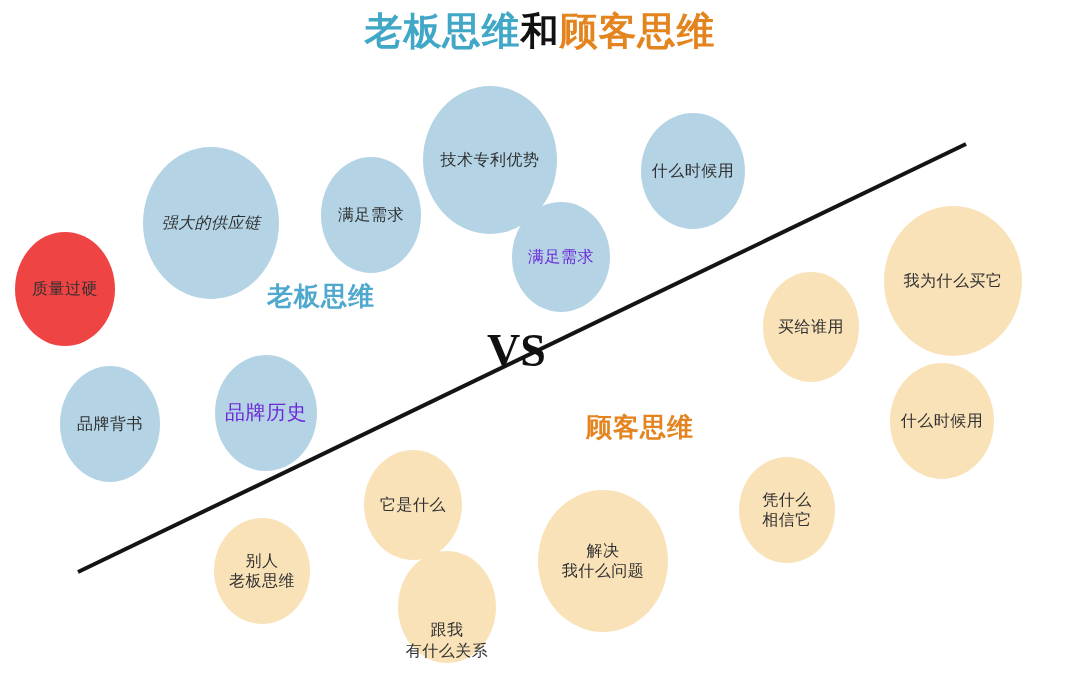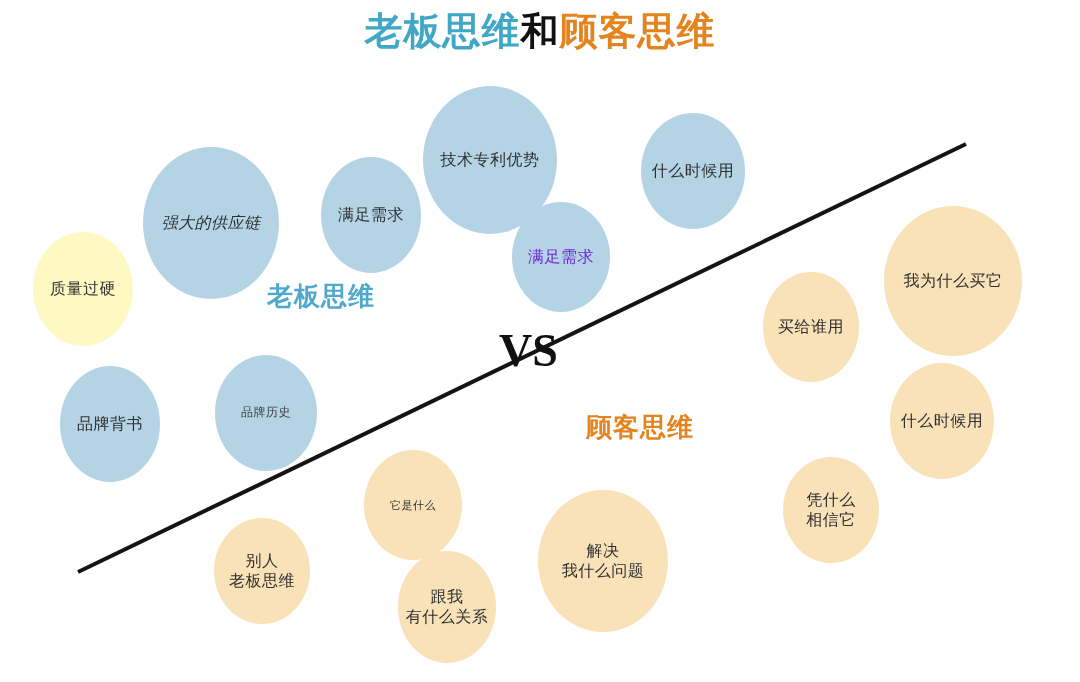--- a/index.html
+++ b/index.html
@@ -62,21 +62,20 @@
   #vs {
     position: absolute;
     left: 487px;
     top: 325px;
     font-family: "Liberation Serif", "DejaVu Serif", serif;
     font-size: 46px;
     font-weight: bold;
     color: #10100f;
     letter-spacing: 0px;
     line-height: 52px;
-    margin-left: 12px;
   }
 
   
   #divider {
     position: absolute;
     left: 0;
     top: 0;
     width: 1080px;
     height: 682px;
     pointer-events: none;
@@ -112,65 +111,65 @@
 
 
   <div class="side-label" id="label-boss" style="color: rgb(79, 168, 205);">老板思维</div>
   <div class="side-label" id="label-cust" style="color: rgb(228, 132, 31);">顾客思维</div>
 
   <svg id="divider" viewBox="0 0 1080 682" xmlns="http://www.w3.org/2000/svg">
     <line id="divider-line" x1="78" y1="572" x2="966" y2="144" stroke="#141414" stroke-width="4" stroke-linecap="butt"></line>
   </svg>
 
   <div id="bubble-layer">
-      <div class="bubble boss" style="left: 33px; top: 232px; width: 100px; height: 114px; font-size: 16px; background: #fef9c3; color: rgb(47, 48, 49);">
+      <div class="bubble boss" style="left: 15px; top: 232px; width: 100px; height: 114px; font-size: 16px; background: #ef4444; color: rgb(47, 48, 49);">
         <span>质量过硬</span>
       </div>
       <div class="bubble boss" style="left: 143px; top: 147px; width: 136px; height: 152px; font-size: 16px; background: rgb(180, 212, 230); color: rgb(47, 48, 49); font-style: italic;">
         <span>强大的供应链</span>
       </div>
       <div class="bubble boss" style="left: 321px; top: 157px; width: 100px; height: 116px; font-size: 16px; background: rgb(180, 212, 230); color: rgb(47, 48, 49);">
         <span>满足需求</span>
       </div>
       <div class="bubble boss" style="left: 423px; top: 86px; width: 134px; height: 148px; font-size: 16px; background: rgb(180, 212, 230); color: rgb(47, 48, 49);">
         <span>技术专利优势</span>
       </div>
       <div class="bubble boss" style="left: 512px; top: 202px; width: 98px; height: 110px; font-size: 16px; background: rgb(180, 212, 230); color: #6d28d9;">
         <span>满足需求</span>
       </div>
       <div class="bubble boss" style="left: 641px; top: 113px; width: 104px; height: 116px; font-size: 16px; background: rgb(180, 212, 230); color: rgb(47, 48, 49);">
         <span>什么时候用</span>
       </div>
       <div class="bubble boss" style="left: 60px; top: 366px; width: 100px; height: 116px; font-size: 16px; background: rgb(180, 212, 230); color: rgb(47, 48, 49);">
         <span>品牌背书</span>
       </div>
-      <div class="bubble boss" style="left: 215px; top: 355px; width: 102px; height: 116px; font-size: 12px; background: rgb(180, 212, 230); color: #404040; align-items: center;">
+      <div class="bubble boss" style="left: 215px; top: 355px; width: 102px; height: 116px; font-size: 20px; background: rgb(180, 212, 230); color: #6d28d9; align-items: center;">
         <span>品牌历史</span>
       </div>
       <div class="bubble cust" style="left: 763px; top: 272px; width: 96px; height: 110px; font-size: 16px; background: rgb(250, 226, 184); color: rgb(47, 48, 49);">
         <span>买给谁用</span>
       </div>
       <div class="bubble cust" style="left: 884px; top: 206px; width: 138px; height: 150px; font-size: 16px; background: rgb(250, 226, 184); color: rgb(47, 48, 49);">
         <span>我为什么买它</span>
       </div>
       <div class="bubble cust" style="left: 890px; top: 363px; width: 104px; height: 116px; font-size: 16px; background: rgb(250, 226, 184); color: rgb(47, 48, 49);">
         <span>什么时候用</span>
       </div>
-      <div class="bubble cust" style="left: 783px; top: 457px; width: 96px; height: 106px; font-size: 16px; background: rgb(250, 226, 184); color: rgb(47, 48, 49);">
+      <div class="bubble cust" style="left: 739px; top: 457px; width: 96px; height: 106px; font-size: 16px; background: rgb(250, 226, 184); color: rgb(47, 48, 49);">
         <span>凭什么
 相信它</span>
       </div>
-      <div class="bubble cust" style="left: 364px; top: 450px; width: 98px; height: 110px; font-size: 11px; background: rgb(250, 226, 184); color: rgb(47, 48, 49);">
+      <div class="bubble cust" style="left: 364px; top: 450px; width: 98px; height: 110px; font-size: 16px; background: rgb(250, 226, 184); color: rgb(47, 48, 49);">
         <span>它是什么</span>
       </div>
       <div class="bubble cust" style="left: 214px; top: 518px; width: 96px; height: 106px; font-size: 16px; background: rgb(250, 226, 184); color: rgb(47, 48, 49);">
         <span>别人
 老板思维</span>
       </div>
-      <div class="bubble cust" style="left: 398px; top: 551px; width: 98px; height: 112px; font-size: 16px; background: rgb(250, 226, 184); color: rgb(47, 48, 49);">
+      <div class="bubble cust" style="left: 398px; top: 551px; width: 98px; height: 112px; font-size: 16px; background: rgb(250, 226, 184); color: rgb(47, 48, 49); align-items: flex-end;">
         <span>跟我
 有什么关系</span>
       </div>
       <div class="bubble cust" style="left: 538px; top: 490px; width: 130px; height: 142px; font-size: 16px; background: rgb(250, 226, 184); color: rgb(47, 48, 49);">
         <span>解决
 我什么问题</span>
       </div>
     </div>
 
   <div id="vs">VS</div>

